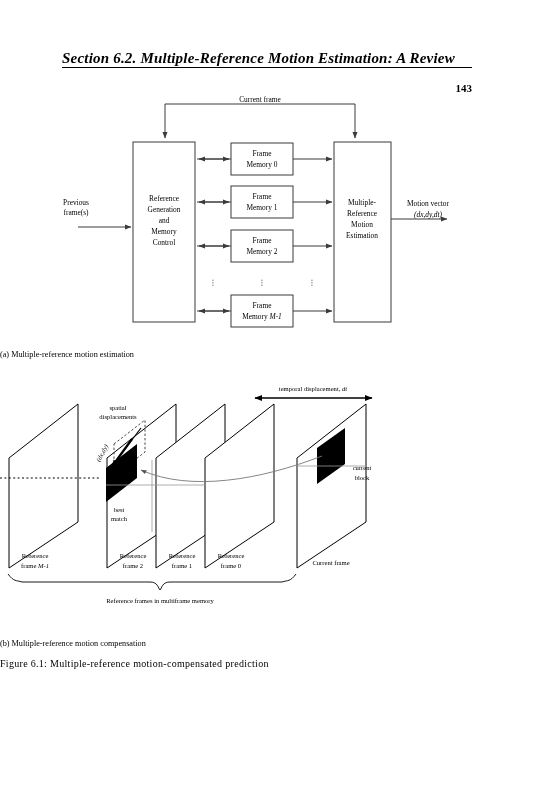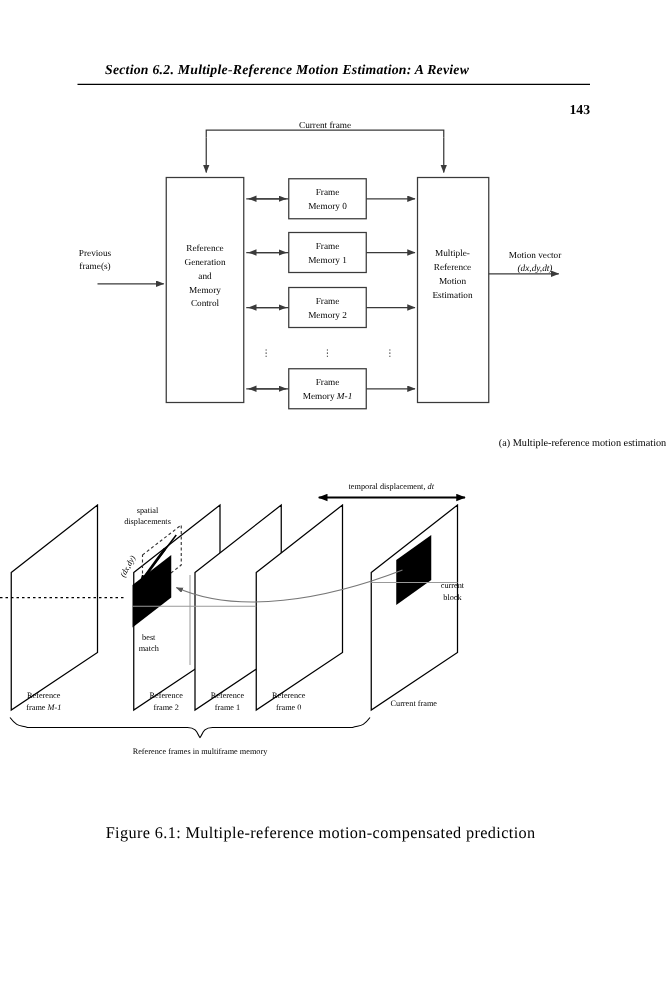--- a/index.html
+++ b/index.html
@@ -10,47 +10,47 @@
     color:#000;
   }
   .page{position:absolute;inset:0;background:#fff;}
 
   
   .header{
     position:absolute;left:62px;top:50px;width:410px;height:22px;
   }
   .header-title{
     position:absolute;left:0;top:0;
-    font-style:italic;font-weight:bold;font-size:11px;
-    letter-spacing:.2px;white-space:nowrap;margin-left:22px;
+    font-style:italic;font-weight:bold;font-size:15px;
+    letter-spacing:.2px;white-space:nowrap;
   }
   .header-page{
     position:absolute;right:0;top:0;
     font-weight:bold;font-size:11px;margin-top:32px;
   }
   .header-rule{
     position:absolute;left:0;top:17px;width:410px;height:1px;background:#000;
   }
 
   
   .fig{position:absolute;left:0;text-decoration:underline;}
   svg{display:block;overflow:visible;}
   text{font-family:"Liberation Serif","DejaVu Serif",serif;fill:#000;}
   .t{font-size:7.4px;}
   .t-small{font-size:6.6px;}
   .it{font-style:italic;}
 
   
   .cap{
-    position:absolute;width:533px;text-align:right;
+    position:absolute;width:533px;text-align:left;
     font-size:8.2px;
   }
   .figcap{
-    position:absolute;width:513px;text-align:center;
-    font-size:13px;letter-spacing:.3px;
+    position:absolute;width:513px;
+    font-size:10px;letter-spacing:.3px;
   }
 </style>
 </head>
 <body>
 
 <div class="page">
 
   <div class="header">
     <div class="header-title">Section 6.2.  Multiple-Reference  Motion  Estimation:  A  Review</div>
     <div class="header-page">143</div>
@@ -220,16 +220,17 @@
 
     <text class="t-small" x="331" y="183" text-anchor="middle">Current frame</text>
 
     <path d="M8,192 C14,200 16,198 22,200 L150,200 C158,200 158,206 160,208
              C162,206 162,200 170,200 L282,200 C288,198 290,200 296,192" fill="none" stroke="#000" stroke-width="0.9"></path>
 
     <text class="t-small" x="160" y="221" text-anchor="middle">Reference frames in multiframe memory</text>
   </svg>
   </div>
 
+  <div class="cap" style="top:639px;">(b) Multiple-reference motion compensation</div>
 
   <div class="figcap" style="top:658px;">Figure 6.1:  Multiple-reference  motion-compensated  prediction</div>
 
 </div>
 
 </body></html>

